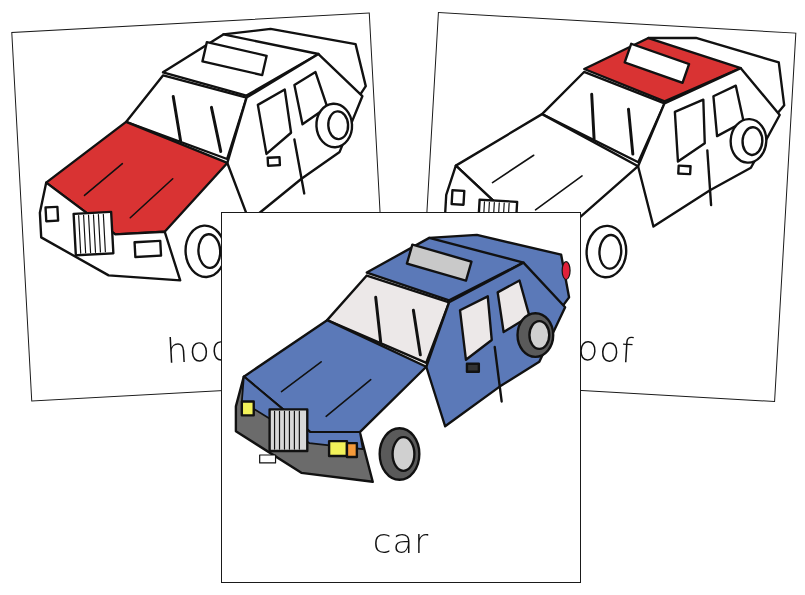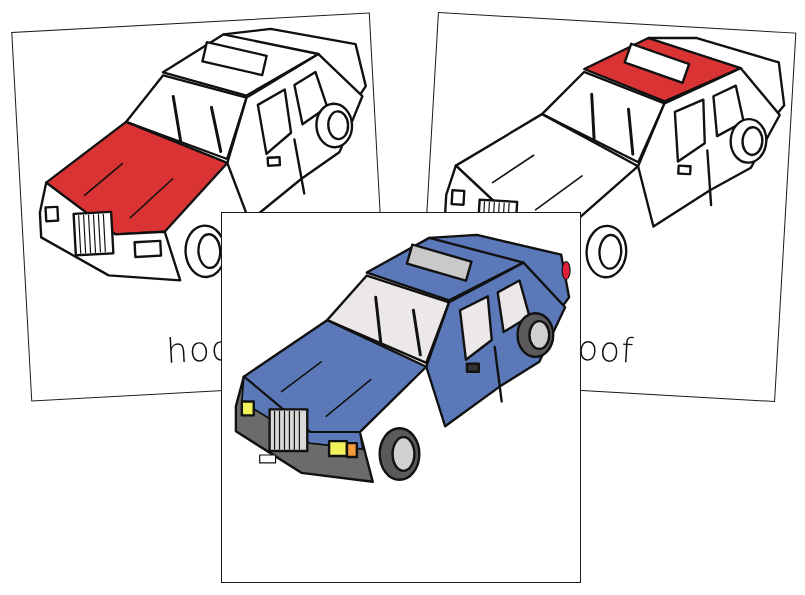--- a/index.html
+++ b/index.html
@@ -144,13 +144,14 @@
       <rect x="38" y="244" width="16" height="8" fill="#ffffff" stroke-width="1.2"></rect>
       <rect x="20" y="190" width="12" height="14" fill="#f2f25a"></rect>
       <rect x="108" y="230" width="18" height="15" fill="#f2f25a"></rect>
       <rect x="126" y="232" width="10" height="14" fill="#f59a3a"></rect>
       <ellipse cx="179" cy="243" rx="20" ry="26" fill="#5a5a5a"></ellipse>
       <ellipse cx="183" cy="243" rx="11" ry="17" fill="#d0d0d0"></ellipse>
       <ellipse cx="316" cy="123" rx="18" ry="22" fill="#5a5a5a"></ellipse>
       <ellipse cx="320" cy="123" rx="10" ry="14" fill="#d0d0d0"></ellipse>
     </g>
   </svg>
+  <div class="card-label">car</div>
 </div>
 
 </body></html>

